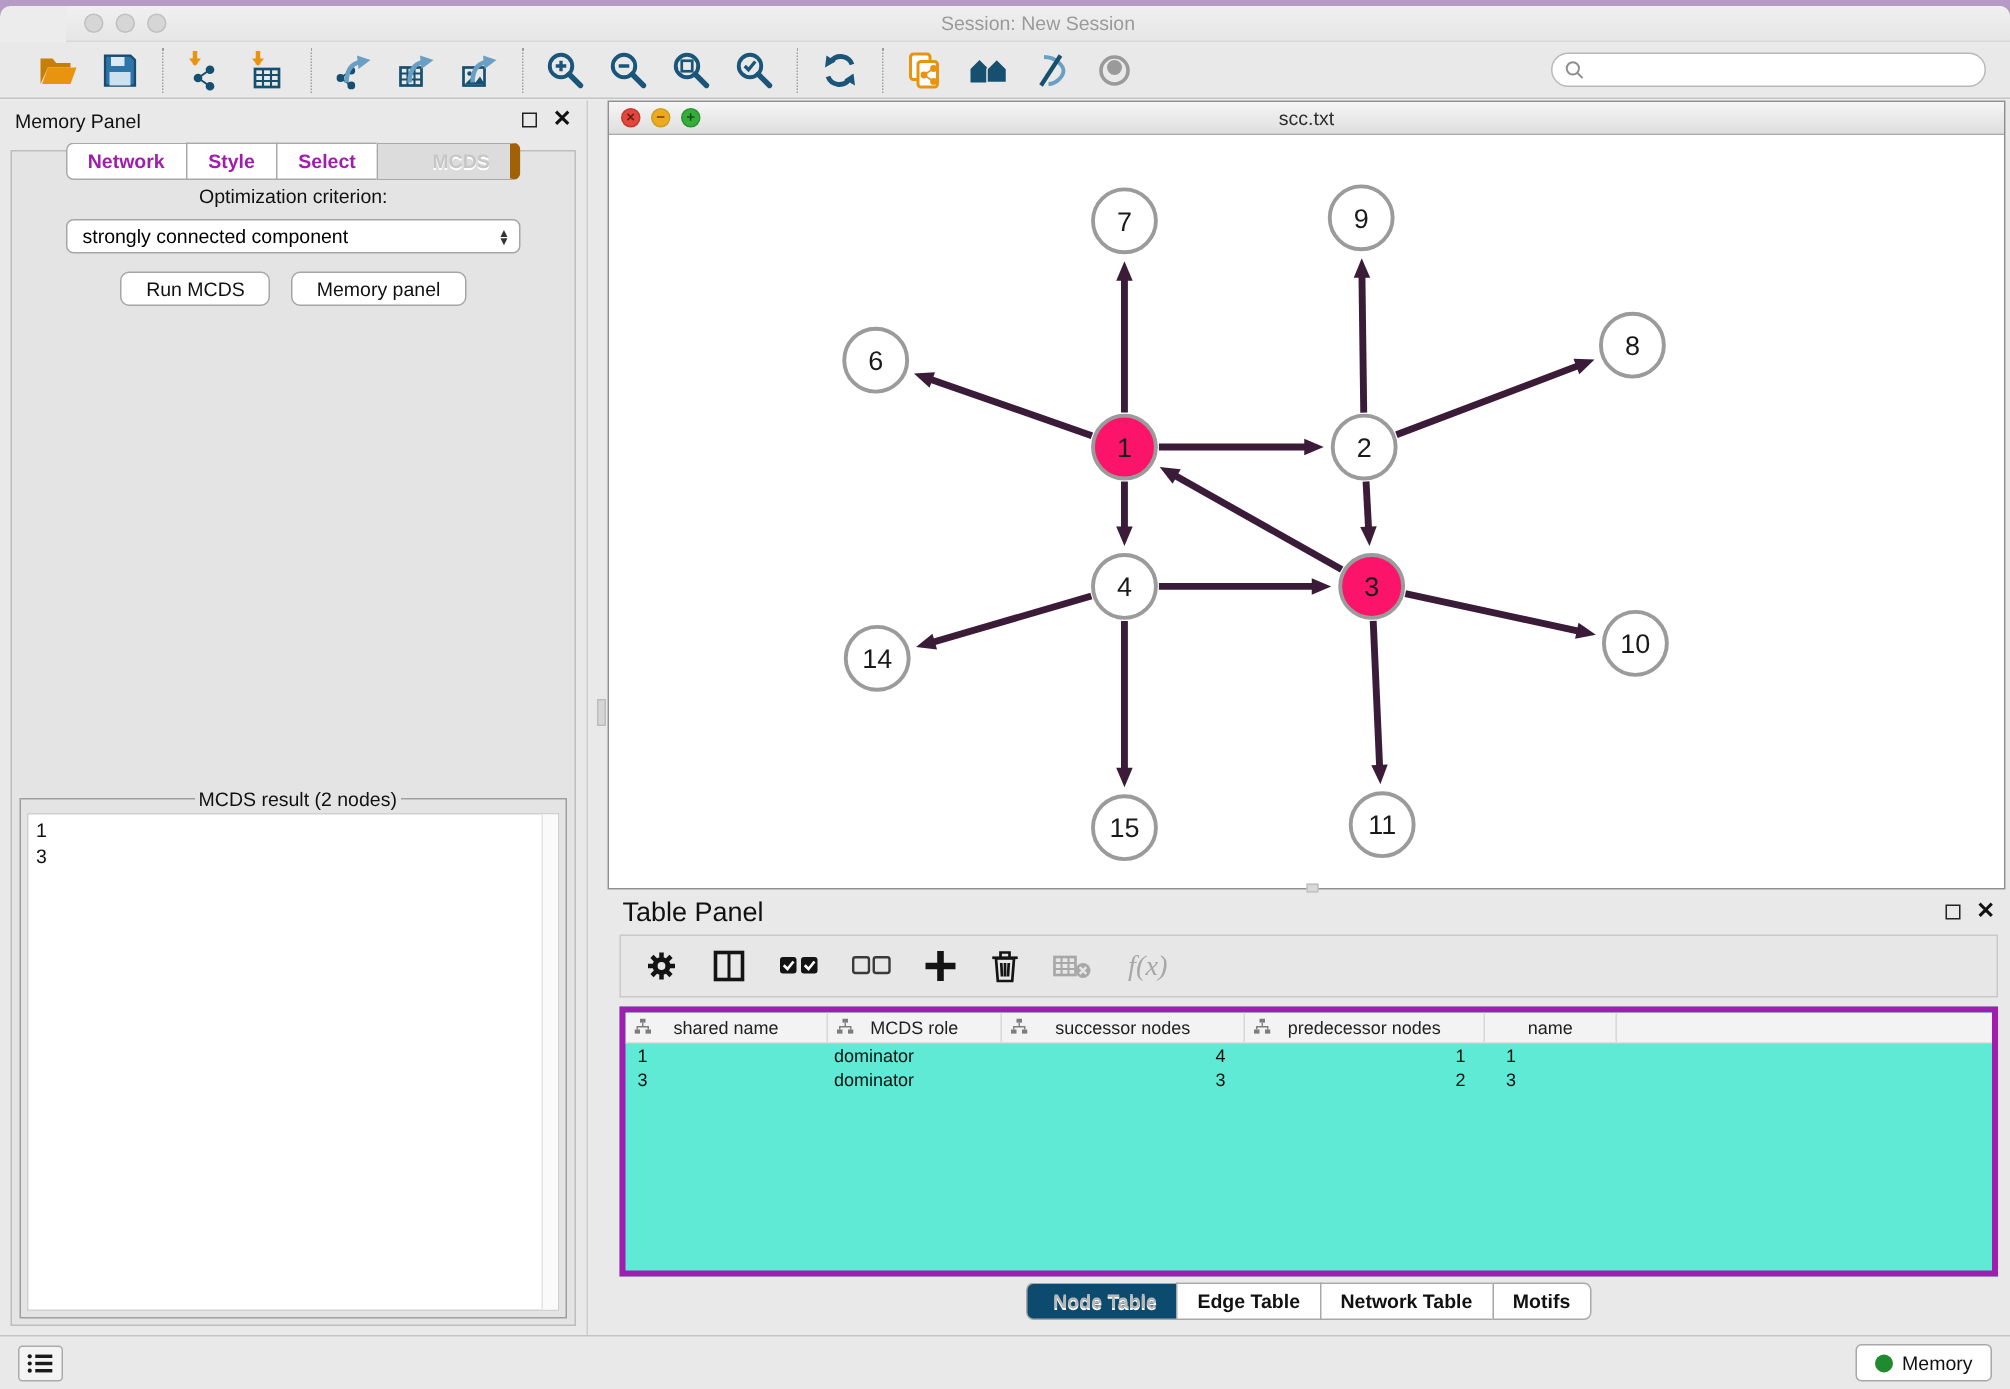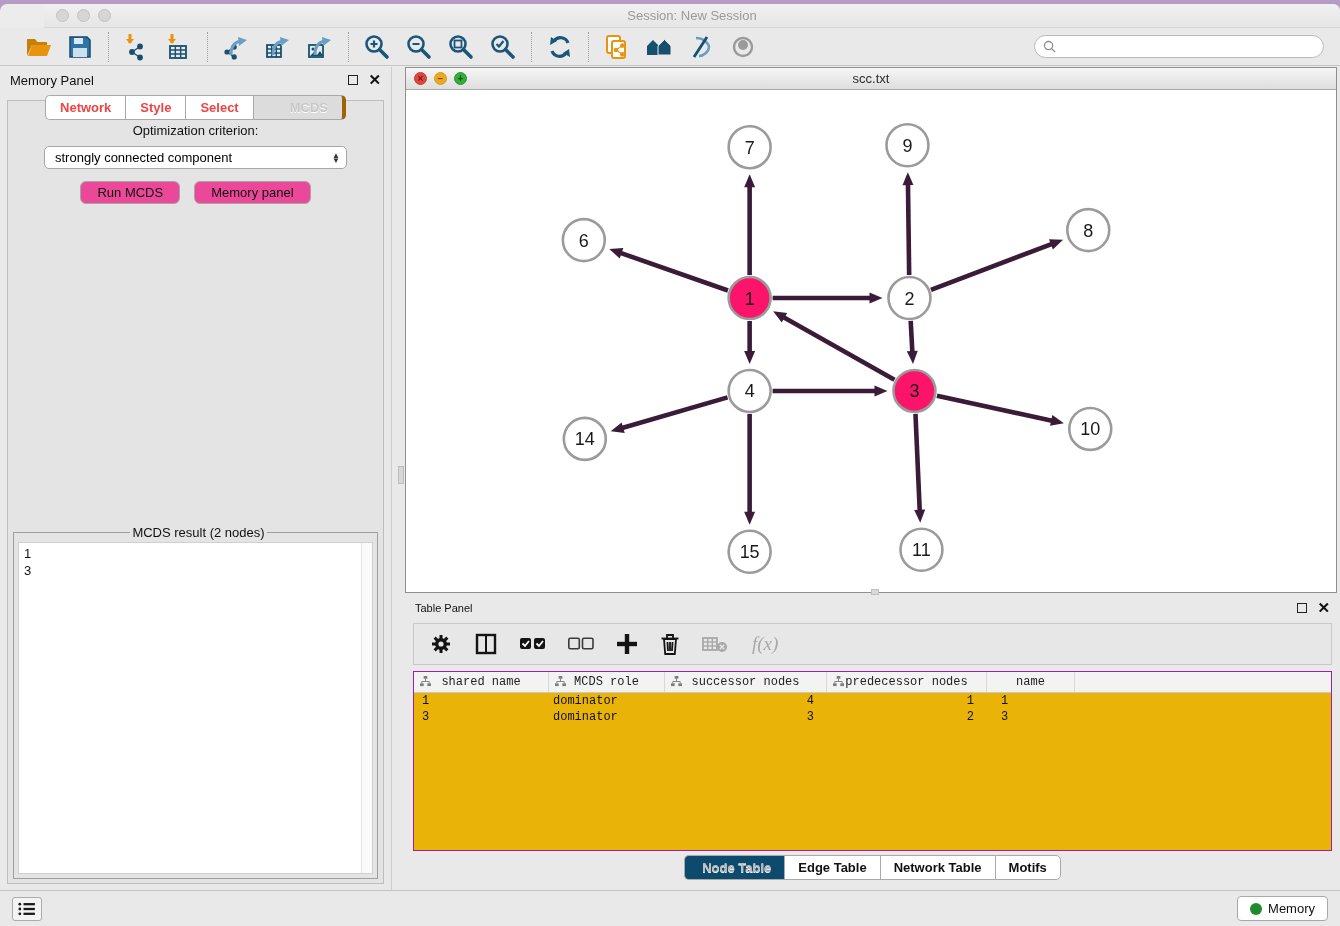--- a/index.html
+++ b/index.html
@@ -30,34 +30,34 @@
   .main { position:absolute; top:63px; left:0; right:0; bottom:36px; display:flex; }
 
   
   .control-panel { width:392px; background:#e9e9e9; position:relative; border-right:1px solid #cdcdcd; }
   .cp-header { height:26px; display:flex; align-items:center; padding:0 10px; }
   .cp-title { font-size:13px; color:#111; flex:1; }
   .panel-btns { display:flex; gap:10px; align-items:center; }
   .float-btn { width:10px; height:10px; border:1.5px solid #222; display:inline-block; cursor:pointer; }
   .close-btn { font-size:15px; font-weight:bold; color:#111; line-height:10px; cursor:pointer; }
   .cp-tabs { display:flex; justify-content:center; position:relative; z-index:2; margin-top:2px; }
-  .cp-tab { font-size:13px; font-weight:bold; color:#ef4444; background:#fff; border:1px solid #a9a9a9;
+  .cp-tab { font-size:13px; font-weight:bold; color:#a21caf; background:#fff; border:1px solid #a9a9a9;
             border-right:none; padding:4px 14px; cursor:pointer; }
   .cp-tab:first-child { border-radius:5px 0 0 5px; }
-  .cp-tab:last-child { border-radius:0 5px 5px 0; border-right:4px solid #a16207;padding-left:36px; }
+  .cp-tab:last-child { border-radius:0 5px 5px 0; border-right:7px solid #a16207;padding-left:36px; }
   .cp-tab.selected { background:#dcdcdc; color:#c7c7c7; text-shadow:0 1px 0 #fff; }
   .cp-content { position:absolute; top:33px; left:7px; right:7px; bottom:6px; border:1px solid #bdbdbd;
                 background:#e4e4e4; padding-top:22px; }
   .opt-label { text-align:center; font-size:13px; color:#111; margin-bottom:8px; }
   .dropdown { margin:0 36px; height:23px; background:#fff; border:1px solid #a6a6a6; border-radius:5px;
               display:flex; align-items:center; padding:0 6px 0 10px; font-size:13px; cursor:pointer; }
   .dd-label { flex:1; }
   .dd-stepper { display:flex; flex-direction:column; align-items:center; line-height:5px; font-size:8px; color:#333; }
   .btn-row { display:flex; justify-content:center; gap:14px; margin-top:12px; }
-  .push-btn { background:#ec4899; border:1px solid #a6a6a6; border-radius:6px; font-size:13px; color:#111;
+  .push-btn { background:#ffffff; border:1px solid #a6a6a6; border-radius:6px; font-size:13px; color:#111;
               padding:3px 16px; cursor:pointer; }
   fieldset.mcds-result { position:absolute; left:5px; right:5px; top:424px; bottom:4px;
               border:1px solid #9f9f9f; background:#e4e4e4; }
   fieldset.mcds-result legend { font-size:13px; color:#111; margin-left:3px; padding:0 2px;text-align:center; }
   .result-area { position:absolute; left:4px; right:4px; top:2px; bottom:4px; background:#fff;
                  border:1px solid #d0d0d0; font-size:13px; color:#111; padding:2px 0 0 5px; line-height:17px; }
   .result-scroll { position:absolute; right:0; top:0; bottom:0; width:11px; background:#fafafa; border-left:1px solid #e4e4e4; }
 
   
   .right-area { flex:1; display:flex; flex-direction:column; background:#e9e9e9; padding-left:13px; }
@@ -74,25 +74,25 @@
   .nl-green { background:#35ad3b; border:1px solid #2b9331; }
   .net-title { text-align:center; font-size:13px; color:#2d2d2d; line-height:22px; }
   .net-canvas { flex:1; position:relative; background:#fff; }
   .net-canvas svg { position:absolute; inset:0; }
   .grip-left { position:absolute; left:-8px; top:398px; width:6px; height:18px; background:#d6d6d6; border:1px solid #bdbdbd; }
   .grip-bottom { position:absolute; left:50%; bottom:-3px; width:8px; height:6px; background:#d9d9d9; border:1px solid #c0c0c0; }
 
   
   .table-panel { flex:1; position:relative; margin-top:2px; }
   .tp-header { height:26px; display:flex; align-items:center; padding:0 10px; }
-  .tp-title { font-size:11px; color:#111; flex:1; }
+  .tp-title { font-size:18px; color:#111; flex:1; }
   .tp-toolbar { margin:2px 8px 6px 8px; height:42px; background:#e7e7e7; border:1px solid #c9c9c9;
                 display:flex; align-items:center; gap:22px; padding:0 16px; }
   .tp-icon { display:flex; align-items:center; justify-content:center; cursor:pointer; }
-  .tp-table { margin:0 8px; background:#eab308; border:1px solid #a21caf; height:180px; overflow:hidden;font-family:Liberation Mono, monospace; }
+  .tp-table { margin:0 8px; background:#5eead4; border:4px solid #a21caf; height:180px; overflow:hidden; }
   .tbl-header { display:flex; background:#f3f3f3; border-bottom:1px solid #c9c9c9; height:21px; }
   .tbl-hcell { position:relative; border-right:1px solid #d8d8d8; font-size:12px; color:#222;
                display:flex; align-items:center; justify-content:center; cursor:pointer; }
   .tbl-hcell .hicon { position:absolute; left:6px; top:4px; }
   .tbl-row { display:flex; height:16px; font-size:12px; color:#111; }
   .tbl-cell { padding:1px 4px; white-space:nowrap; overflow:hidden; }
   .tp-tabs { position:absolute; bottom:10px; left:0; right:0; display:flex; justify-content:center; }
   .tp-tab { font-size:13px; font-weight:bold; color:#111; background:#fff; border:1px solid #a9a9a9;
             border-right:none; padding:4px 13px; cursor:pointer; }
   .tp-tab:first-child { border-radius:5px 0 0 5px; }

